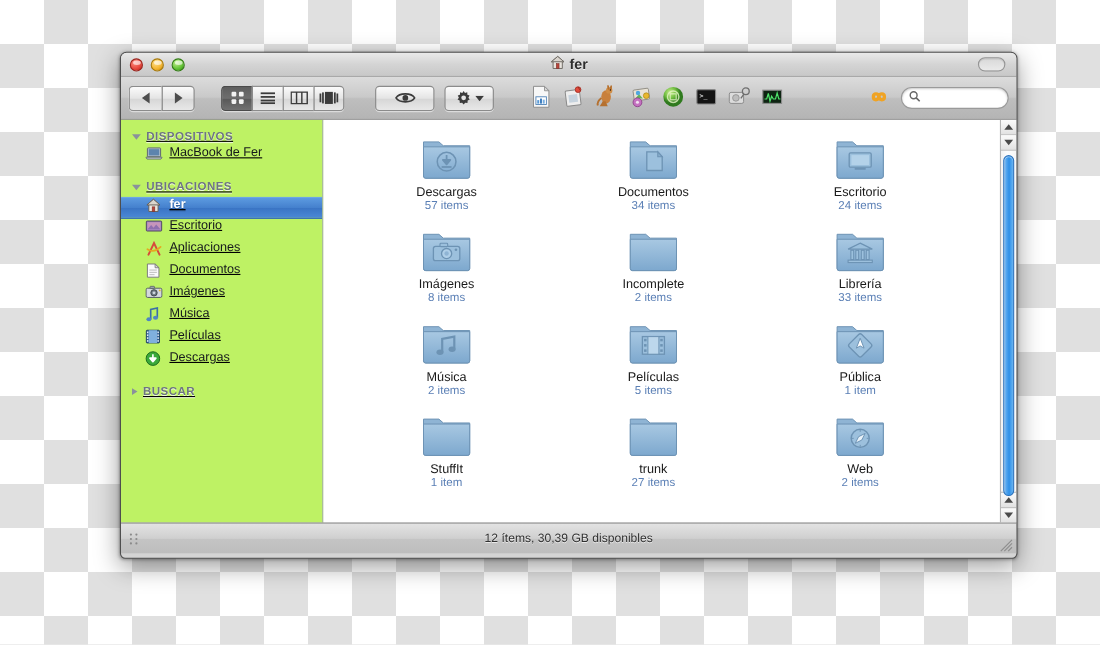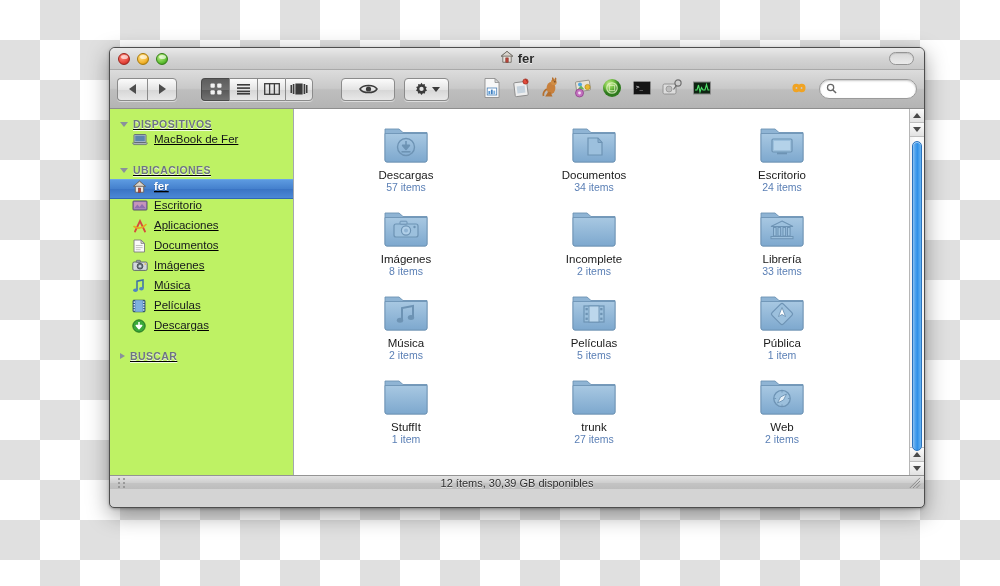--- a/index.html
+++ b/index.html
@@ -215,21 +215,21 @@
     border-radius: 6px;
     background: linear-gradient(to right, #8dc3f2 0%, #53a5ee 25%, #2e90e8 55%, #6ab4f1 100%);
     border: 1px solid #2a72bd;
     box-shadow: inset 0 1px 0 rgba(255,255,255,0.55);
   }
   .arrow-up { width:0;height:0;border-left:4px solid transparent;border-right:4px solid transparent;border-bottom:5px solid #4a4a4a; }
   .arrow-dn { width:0;height:0;border-left:4px solid transparent;border-right:4px solid transparent;border-top:5px solid #4a4a4a; }
 
   
   .statusbar {
-    height: 14px;
+    height: 28px;
     background: linear-gradient(to bottom, #e3e3e3 0%, #cfcfcf 50%, #c4c4c4 51%, #bdbdbd 100%);
     border-top: 1px solid #949494;
     display: flex; align-items: center;
     position: relative;
   }
   .status-text {
     position: absolute; left: 0; right: 0;
     text-align: center;
     font-size: 11px; color: #303030;
     text-shadow: 0 1px 0 rgba(255,255,255,0.65);

